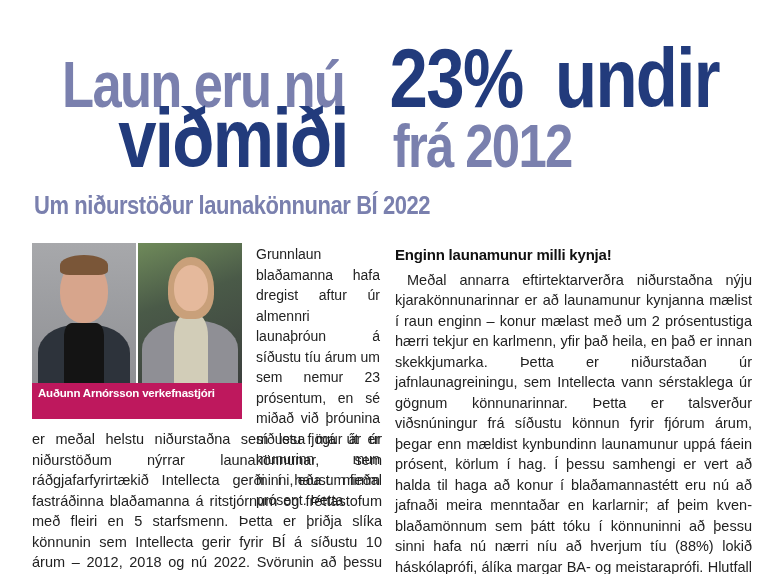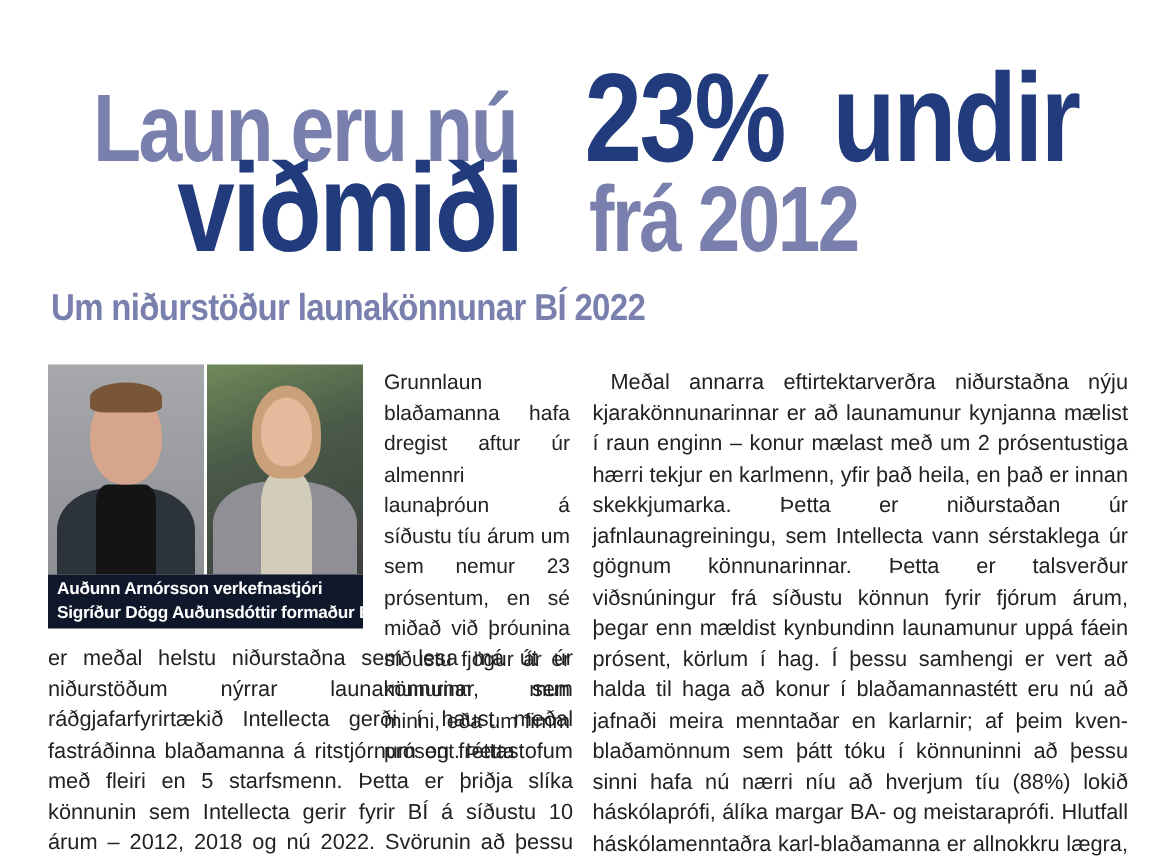--- a/index.html
+++ b/index.html
@@ -13,21 +13,21 @@
     .h-line1 .dark { font-size:84px; display:inline-block; transform:scaleX(0.82); }
     .h-line2 .dark { font-size:84px; display:inline-block; transform:scaleX(0.82); }
     .h-line2 .light { font-size:62px; display:inline-block; transform:scaleX(0.82); }
     .subhead { position:absolute; left:34px; top:191px; font-size:25px; font-weight:bold; color:#7a80ae; letter-spacing:-0.5px; white-space:nowrap; transform:scaleX(0.88); transform-origin:left; }
     .photo-box { position:absolute; left:32px; top:243px; width:210px; height:140px; display:flex; gap:2px; }
     .photo { flex:1; height:140px; position:relative; overflow:hidden; }
     .photo-man { background:linear-gradient(180deg,#a7a8ab 0%,#8f9094 100%); }
     .photo-woman { background:linear-gradient(160deg,#6f8a5a 0%,#4a5a48 40%,#3c403e 100%); }
     .head { position:absolute; border-radius:50% 50% 46% 46%; }
     .body { position:absolute; border-radius:40% 40% 0 0; }
-    .caption { position:absolute; left:32px; top:383px; width:210px; height:36px; background:#0f172a; color:#ffffff; font-size:11.5px; font-weight:bold; line-height:16px; padding:2px 6px; box-sizing:border-box; letter-spacing:-0.2px; white-space:nowrap; }
+    .caption { position:absolute; left:32px; top:383px; width:210px; height:36px; background:#be185d; color:#ffffff; font-size:11.5px; font-weight:bold; line-height:16px; padding:2px 6px; box-sizing:border-box; letter-spacing:-0.2px; white-space:nowrap; }
     .col-narrow { position:absolute; left:256px; top:244px; width:124px; font-size:14px; line-height:20.5px; color:#222; text-align:justify; }
     .col-narrow p { margin:0; }
     .col-left-full { position:absolute; left:32px; top:429px; width:350px; font-size:14.5px; line-height:20.5px; color:#222; text-align:justify; }
     .col-left-full p { margin:0; }
     .col-right { position:absolute; left:395px; top:245px; width:357px; font-size:14.5px; line-height:20.5px; color:#222; text-align:justify; }
     .col-right h3 { margin:0 0 4px 0; font-size:15px; font-weight:bold; color:#111; letter-spacing:-0.2px; }
     .col-right p { margin:0; text-indent:12px; }
   </style>
 </head>
 <body>
@@ -53,27 +53,27 @@
   <div class="photo photo-woman">
     <div class="body" style="left:4px; top:78px; width:96px; height:70px; background:#8f8f95;"></div>
     <div class="body" style="left:36px; top:72px; width:34px; height:70px; background:#d2cdb8; border-radius:30% 30% 0 0;"></div>
     <div class="head" style="left:30px; top:14px; width:46px; height:62px; background:#c9a07a; border-radius:50% 50% 40% 40%;"></div>
     <div class="head" style="left:36px; top:22px; width:34px; height:46px; background:#e5b99c;"></div>
   </div>
 </div>
 
 <div class="caption">
   <div>Auðunn Arnórsson verkefnastjóri</div>
-  <div>Sigríður Dögg Auðunsdóttir formaður BÍ</div>
 </div>
 
 <div class="col-narrow">
   <p>Grunnlaun blaðamanna hafa dregist aftur úr almennri launaþróun á síðustu tíu árum um sem nemur 23 prósentum, en sé miðað við þróunina síðustu fjögur ár er munurinn mun minni, eða um fimm prósent. Þetta</p>
 </div>
 
 <div class="col-left-full">
   <p>er meðal helstu niðurstaðna sem lesa má út úr niðurstöðum nýrrar launakönnunar, sem ráðgjafarfyrirtækið Intellecta gerði í haust meðal fastráðinna blaðamanna á ritstjórnum og fréttastofum með fleiri en 5 starfsmenn. Þetta er þriðja slíka könnunin sem Intellecta gerir fyrir BÍ á síðustu 10 árum – 2012, 2018 og nú 2022. Svörunin að þessu sinni var svipuð og áður, sérfræðingar Intellecta höfðu gild svör að vinna úr frá 45% þeirra 315 sem fengu könnunina senda.</p>
 </div>
 
 <div class="col-right">
+  <h3>Enginn launamunur milli kynja!</h3>
   <p>Meðal annarra eftirtektarverðra niðurstaðna nýju kjarakönnunarinnar er að launamunur kynjanna mælist í raun enginn – konur mælast með um 2 prósentustiga hærri tekjur en karlmenn, yfir það heila, en það er innan skekkjumarka. Þetta er niðurstaðan úr jafnlaunagreiningu, sem Intellecta vann sérstaklega úr gögnum könnunarinnar. Þetta er talsverður viðsnúningur frá síðustu könnun fyrir fjórum árum, þegar enn mældist kynbundinn launamunur uppá fáein prósent, körlum í hag. Í þessu samhengi er vert að halda til haga að konur í blaðamannastétt eru nú að jafnaði meira menntaðar en karlarnir; af þeim kven-blaðamönnum sem þátt tóku í könnuninni að þessu sinni hafa nú nærri níu að hverjum tíu (88%) lokið háskólaprófi, álíka margar BA- og meistaraprófi. Hlutfall háskólamenntaðra karl-blaðamanna er allnokkru lægra, en þó nærri þrír af hverjum fjórum eða 73%.</p>
 
 </div>
 
 </body></html>

